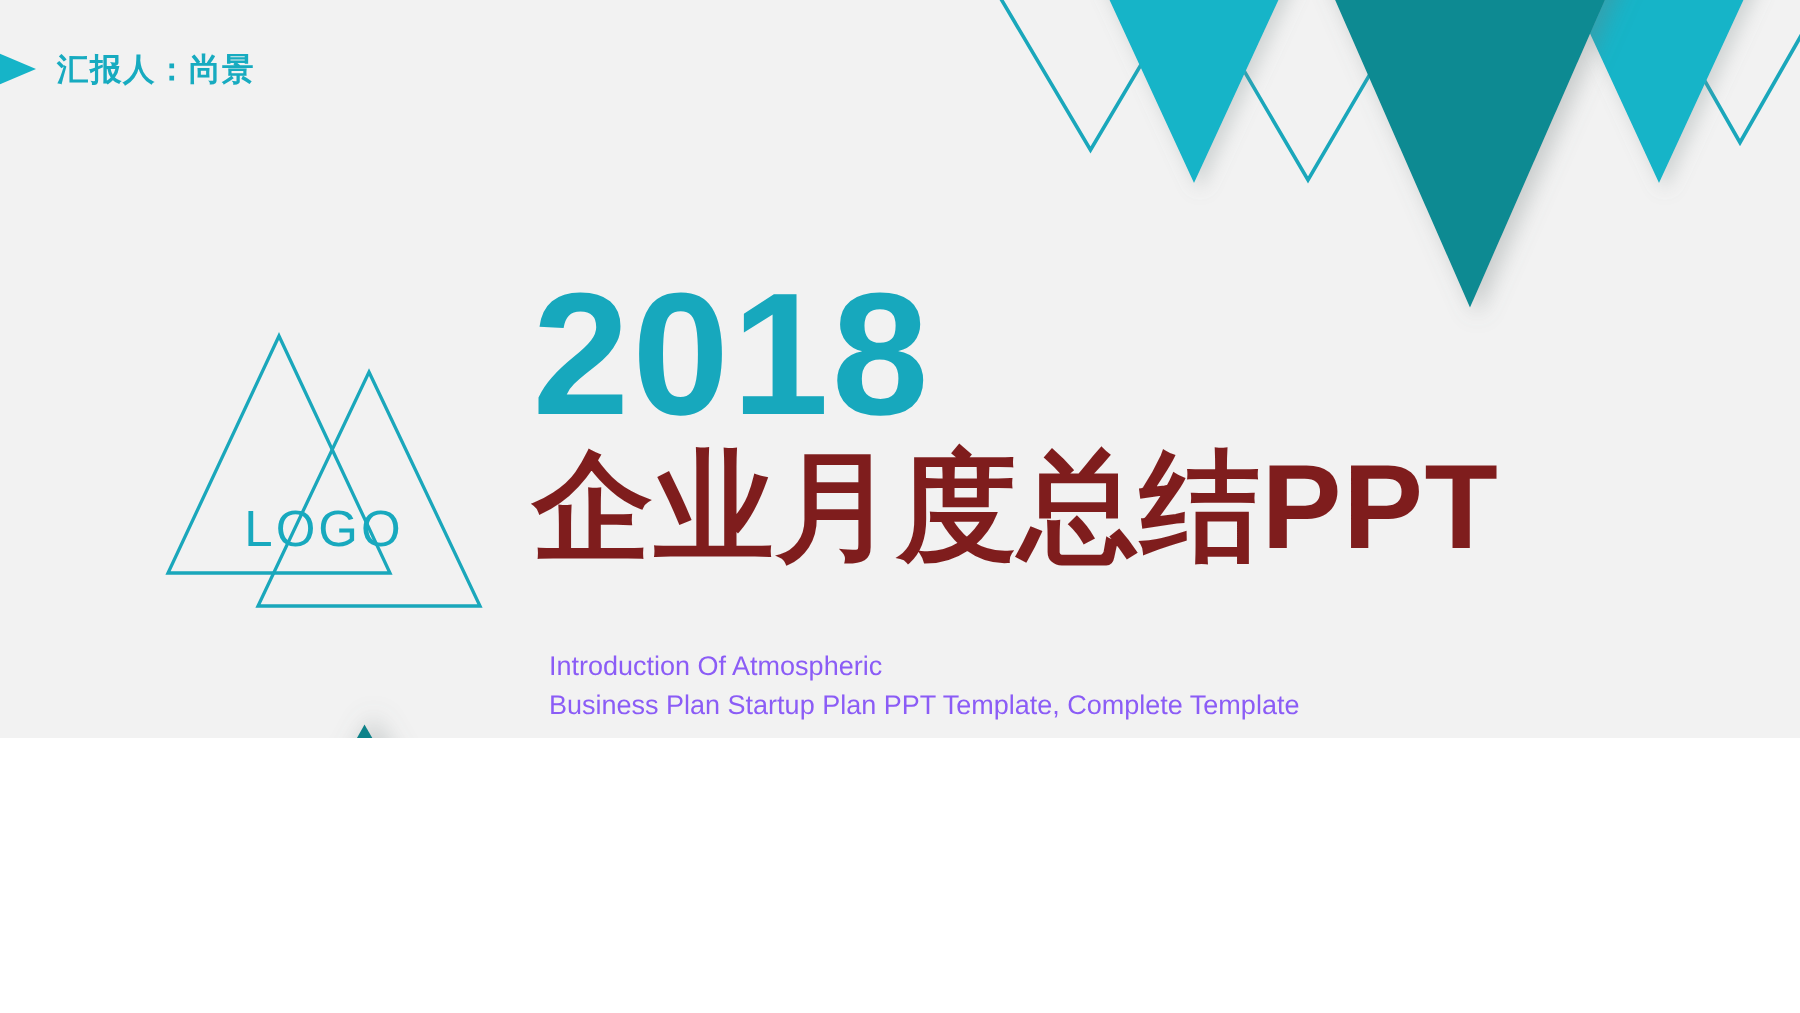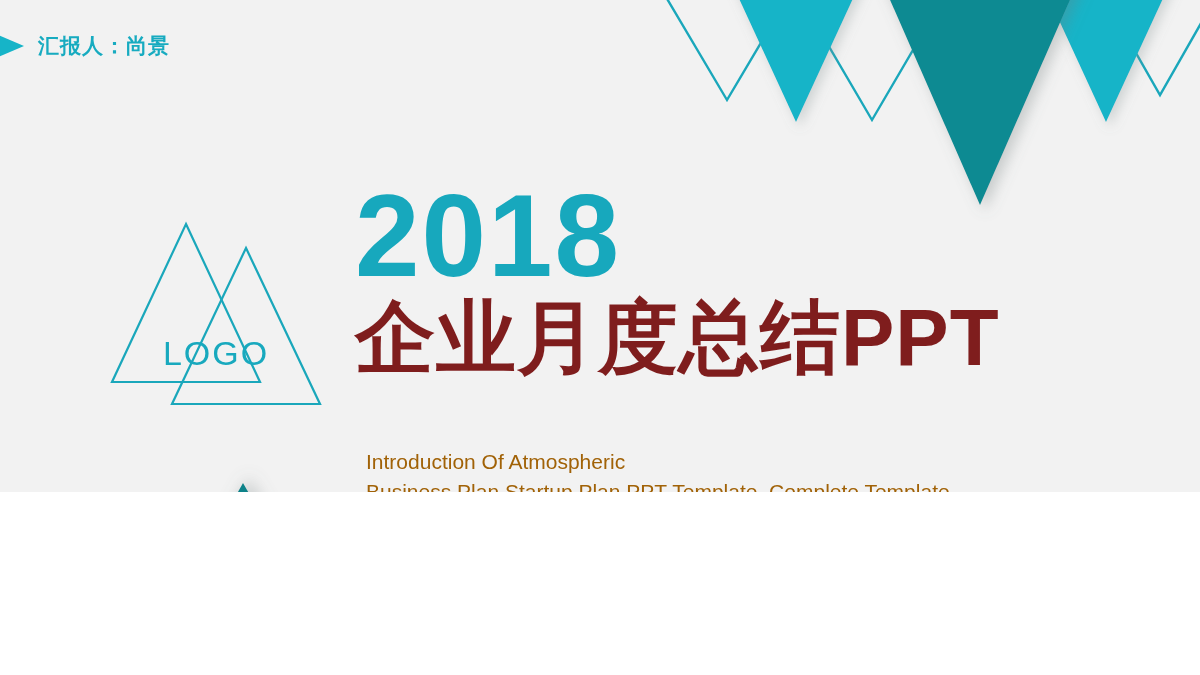--- a/index.html
+++ b/index.html
@@ -92,24 +92,23 @@
     font-weight: bold;
     color: #7f1d1d;
     letter-spacing: 1px;
     margin: 0;
     white-space: nowrap;
   }
   .subtitle {
     position: absolute;
     left: 366px;
     top: 431px;
-    color: #a16207;
-    font-size: 21px;
+    color: #8b5cf6;
+    font-size: 18px;
     line-height: 1.45;
-    margin-top: 16px;
   }
   .subtitle div { white-space: nowrap; }
 
   
   .dot-row {
     position: absolute;
     left: 1003px;
     top: 619px;
     display: flex;
     gap: 15px;

